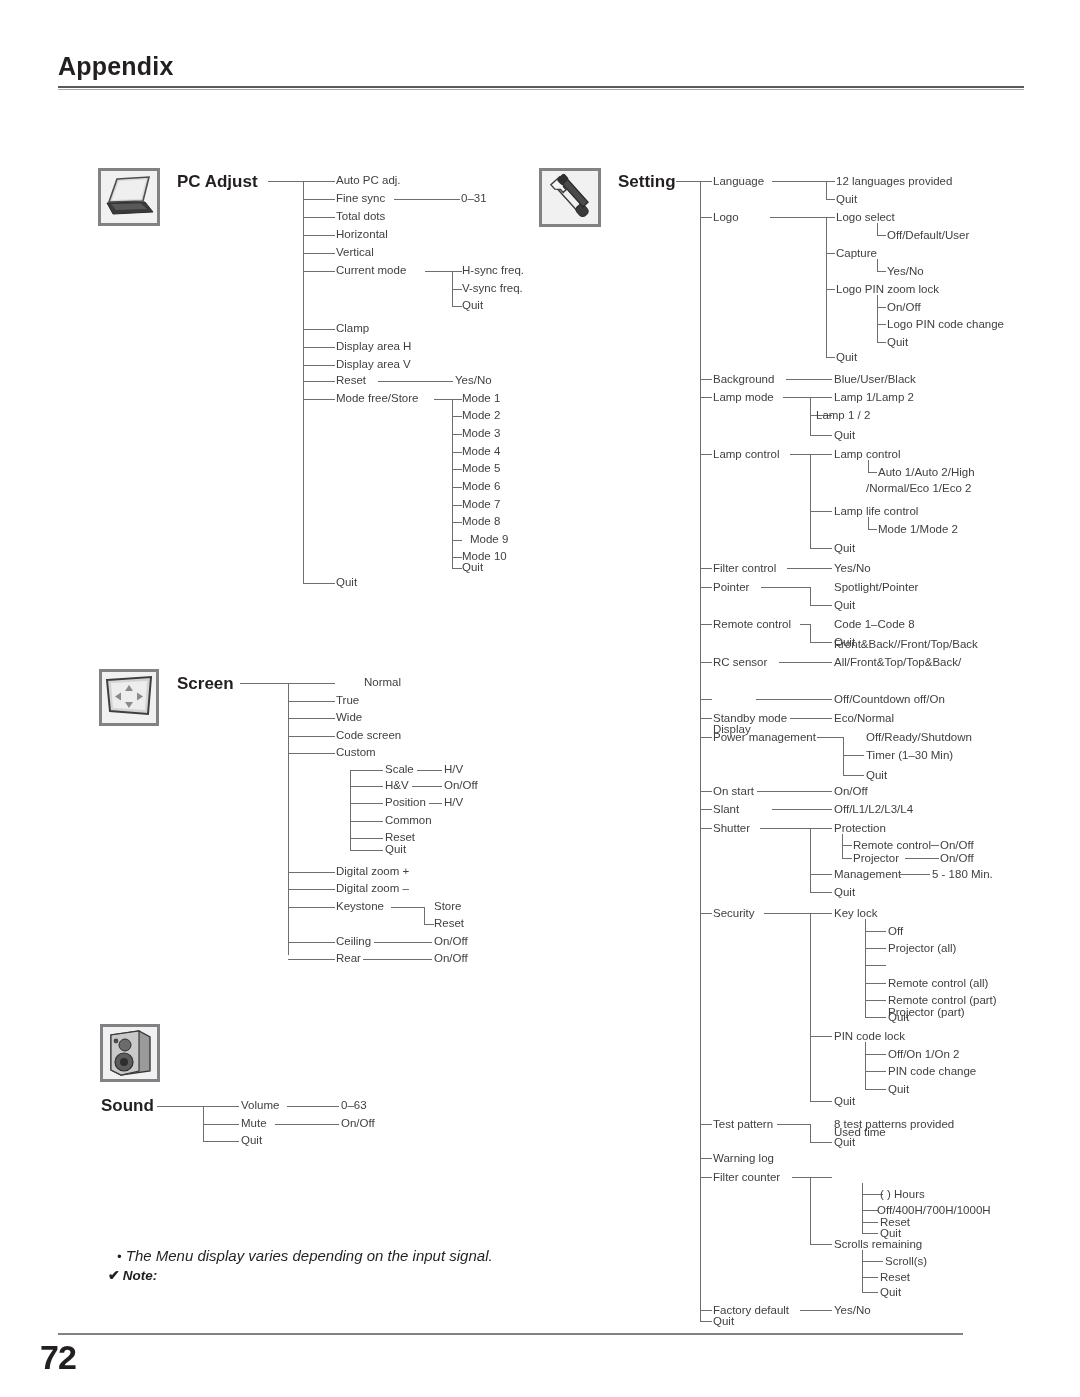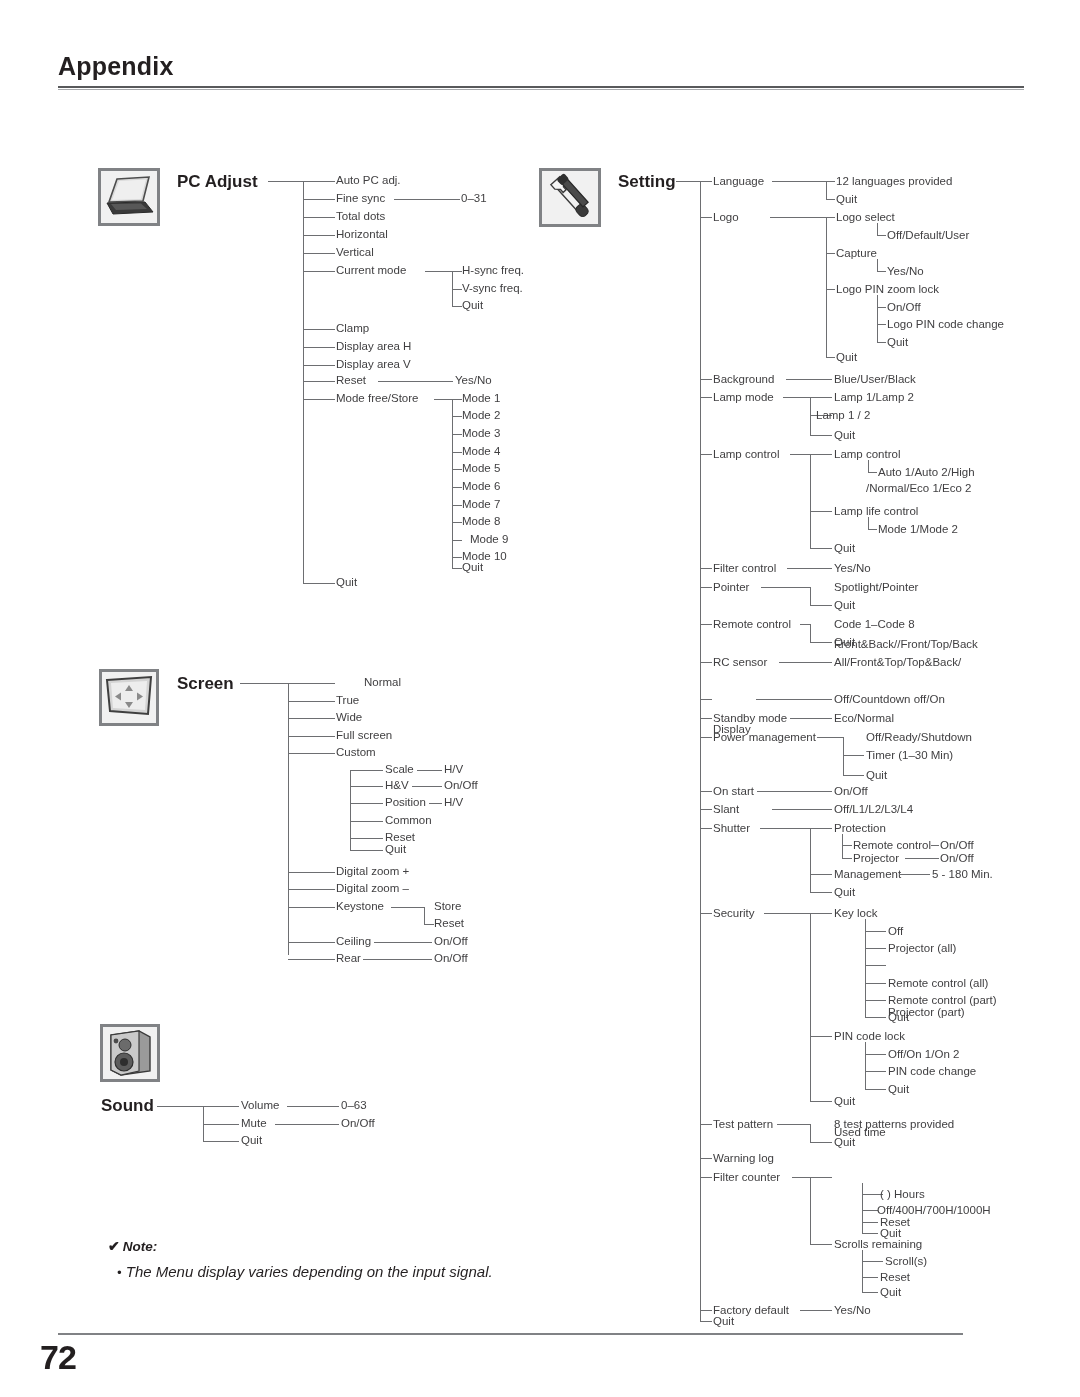--- a/index.html
+++ b/index.html
@@ -187,21 +187,21 @@
 
 <div class="node" style="left:336px;top:676px;margin-left:28px;">Normal</div>
 
 <div class="hline" style="left:288px;top:701px;width:47px;"></div>
 <div class="node" style="left:336px;top:694px;">True</div>
 
 <div class="hline" style="left:288px;top:718px;width:47px;"></div>
 <div class="node" style="left:336px;top:711px;">Wide</div>
 
 <div class="hline" style="left:288px;top:736px;width:47px;"></div>
-<div class="node" style="left:336px;top:729px;">Full screen</div>
+<div class="node" style="left:336px;top:729px;">Code screen</div>
 
 <div class="hline" style="left:288px;top:753px;width:47px;"></div>
 <div class="node" style="left:336px;top:746px;">Custom</div>
 
 <div class="vline" style="left:350px;top:770px;height:80px;"></div>
 <div class="hline" style="left:350px;top:770px;width:33px;"></div>
 <div class="node" style="left:385px;top:763px;">Scale</div>
 <div class="hline" style="left:417px;top:770px;width:25px;"></div>
 <div class="node" style="left:444px;top:763px;">H/V</div>
 
@@ -268,26 +268,26 @@
 
 <div class="hline" style="left:203px;top:1124px;width:36px;"></div>
 <div class="node" style="left:241px;top:1117px;">Mute</div>
 <div class="hline" style="left:275px;top:1124px;width:64px;"></div>
 <div class="node" style="left:341px;top:1117px;">On/Off</div>
 
 <div class="hline" style="left:203px;top:1141px;width:36px;"></div>
 <div class="node" style="left:241px;top:1134px;">Quit</div>
 
 <div id="note-block">
-  <div id="note-head">
-    <span id="note-check">✔</span><span>Note:</span>
-  </div>
   <div id="note-body">
     <span id="note-bullet">•</span>
     <span>The Menu display varies depending on the input signal.</span>
+  </div>
+  <div id="note-head">
+    <span id="note-check">✔</span><span>Note:</span>
   </div>
 </div>
 
 <div class="icon-box" style="left:539px;top:168px;width:62px;height:59px;">
   <svg width="56" height="53" viewBox="0 0 56 53">
     <g transform="rotate(-42 28 26)">
       <rect x="24" y="6" width="8" height="34" fill="#f0f0f0" stroke="#3b3b3b" stroke-width="1.4"></rect>
       <path d="M22 4 h12 v6 l-4 4 v4 h-4 v-4 l-4 -4 z" fill="#f6f6f6" stroke="#3b3b3b" stroke-width="1.4"></path>
       <rect x="23" y="38" width="10" height="12" rx="4" fill="#3a3a3a" stroke="#2a2a2a" stroke-width="1"></rect>
     </g>

